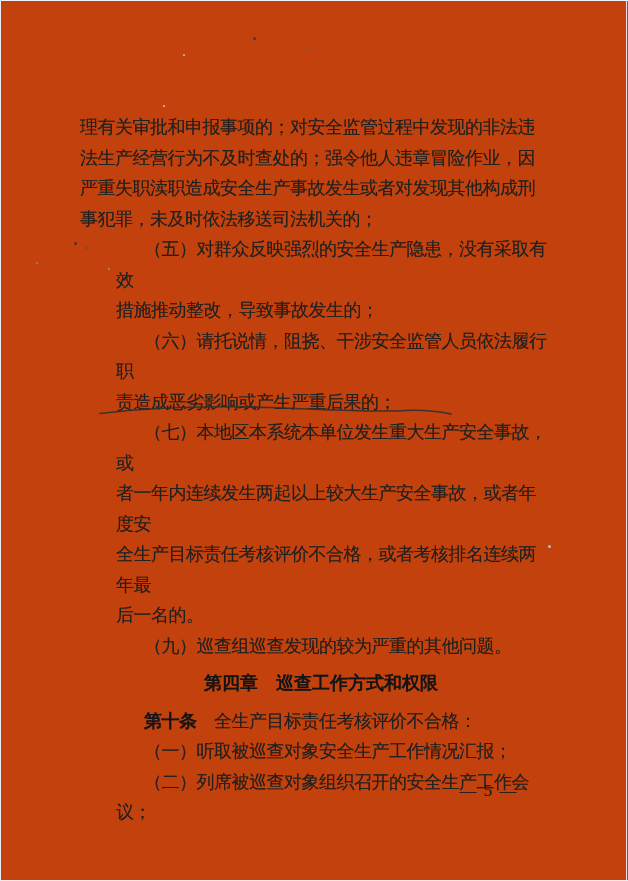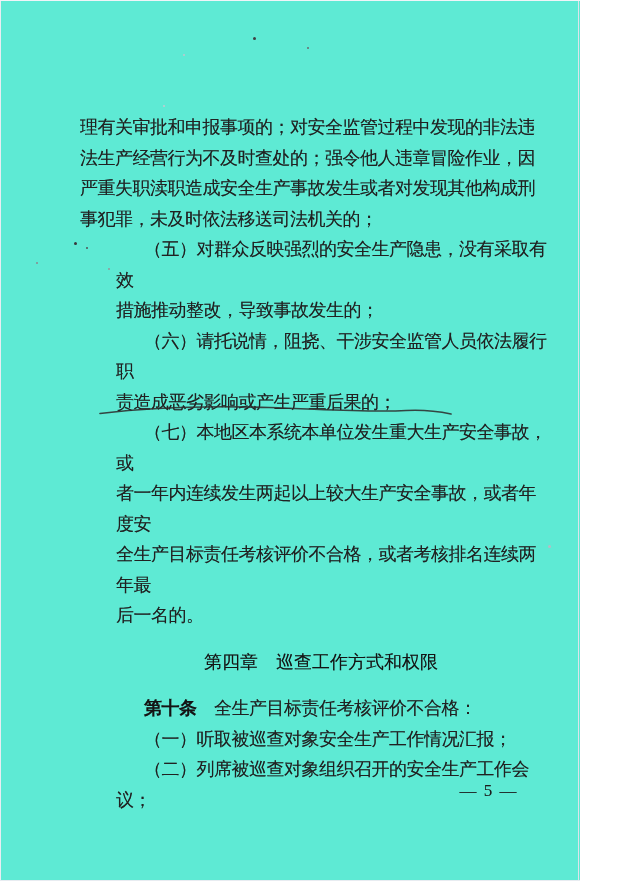--- a/index.html
+++ b/index.html
@@ -1,38 +1,38 @@
 <!DOCTYPE html>
 <html><head>
 <meta charset="utf-8">
 <style>
   html,body { margin:0; padding:0; background:#ffffff; }
   .page {
-    position:relative; width:580px; height:881px;
-    background:#5eead4; overflow:hidden;
+    position:relative; width:628px; height:881px;
+    background:#c2410c; overflow:hidden;
     font-family:"Liberation Serif","DejaVu Serif",serif;
     color:#212121;
   }
   .edge { position:absolute; background:#e2e8ef; }
   .edge-left   { left:0; top:0; bottom:0; width:1px; background:#e9edf2; }
   .edge-right  { right:1px; top:0; bottom:0; width:1px; background:#dce3eb; }
   .edge-top    { left:0; right:0; top:0; height:1px; background:#f1f4f8; }
   .edge-bottom { left:0; right:0; bottom:0; height:1px; background:#e8ecf1; }
 
   .content {
     position:absolute; left:80px; top:112px; width:468px;
     font-size:18px; line-height:30.5px; letter-spacing:-0.5px;
     text-shadow:0 0 0.5px rgba(25,25,25,0.45);
   }
   .para { margin:0; white-space:pre-line; }
   .indent { text-indent:28px;margin-left:36px; }
   .chapter {
-    margin:16px 0; padding:0; text-indent:14px;
+    margin:7px 0; padding:0; text-indent:14px;
     font-family:"Liberation Sans","DejaVu Sans",sans-serif;
-    font-weight:normal; font-size:18px; line-height:30.5px;
+    font-weight:bold; font-size:18px; line-height:30.5px;
     letter-spacing:0; text-align:center; color:#141414;
   }
   .article-label {
     font-family:"Liberation Sans","DejaVu Sans",sans-serif;
     font-weight:bold; color:#141414;text-align:right;
   }
   .hand-underline { position:absolute; left:94px; top:404px; }
   .hand-underline path { fill:none; stroke:#2e2e2e; stroke-width:1.7; stroke-linecap:round; opacity:0.88; }
 
   .pagenum {
@@ -66,20 +66,21 @@
 严重失职渎职造成安全生产事故发生或者对发现其他构成刑
 事犯罪，未及时依法移送司法机关的；</p>
     <p class="para indent">（五）对群众反映强烈的安全生产隐患，没有采取有效
 措施推动整改，导致事故发生的；</p>
     <p class="para indent">（六）请托说情，阻挠、干涉安全监管人员依法履行职
 责造成恶劣影响或产生严重后果的；</p>
     <p class="para indent">（七）本地区本系统本单位发生重大生产安全事故，或
 者一年内连续发生两起以上较大生产安全事故，或者年度安
 全生产目标责任考核评价不合格，或者考核排名连续两年最
 后一名的。</p>
+    <p class="para indent">（九）巡查组巡查发现的较为严重的其他问题。</p>
 
     <h2 class="chapter">第四章　巡查工作方式和权限</h2>
 
     <p class="para indent"><span class="article-label">第十条</span><span>　全生产目标责任考核评价不合格：</span></p>
 
     <p class="para indent">（一）听取被巡查对象安全生产工作情况汇报；</p>
     <p class="para indent">（二）列席被巡查对象组织召开的安全生产工作会议；</p>
   </div>
 
   <svg class="hand-underline" width="365" height="16" viewBox="0 0 365 16">

